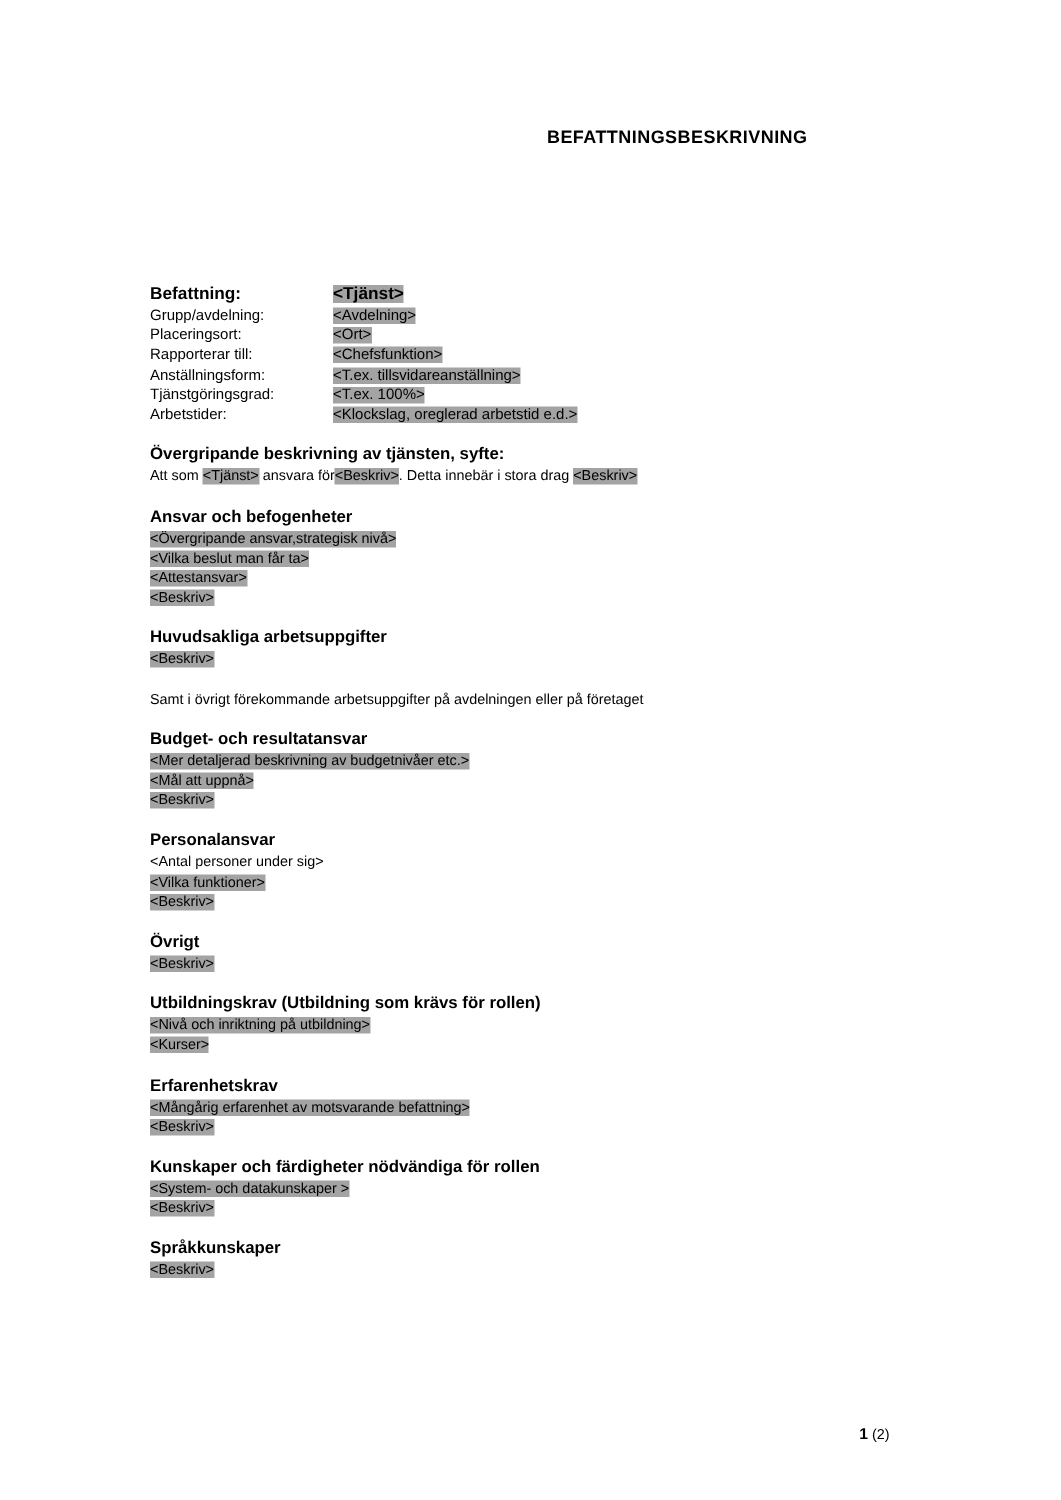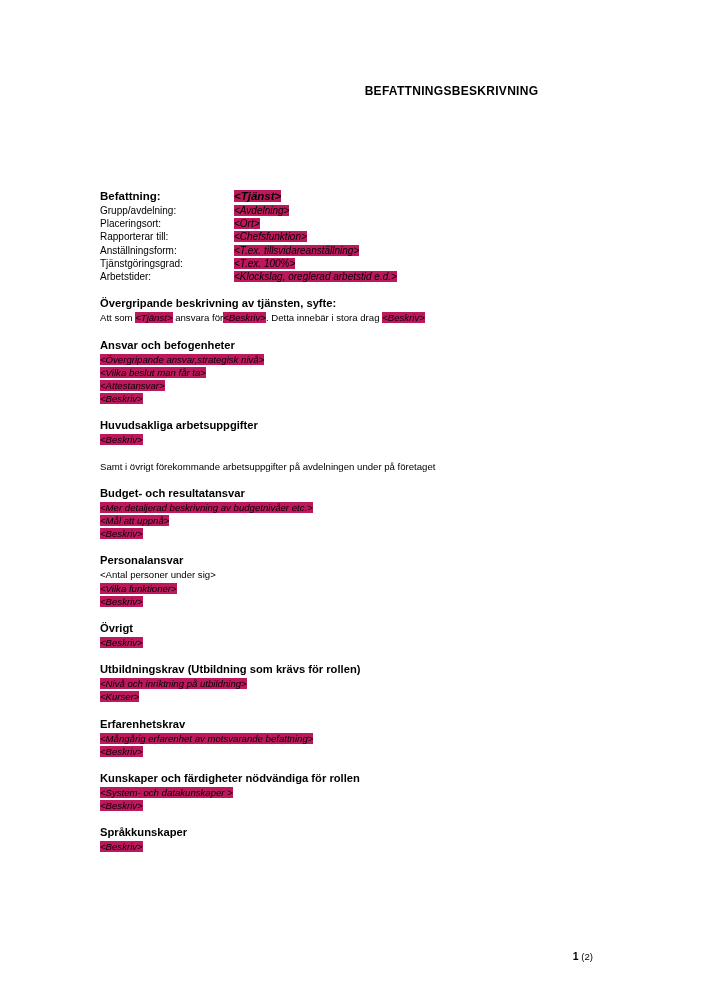--- a/index.html
+++ b/index.html
@@ -34,38 +34,37 @@
     font-weight: bold;
     letter-spacing: 0.3px;
   }
   .content {
     position: absolute;
     left: 100px;
     top: 188px;
     width: 520px;
   }
   .hl {
-    background: #be185d;
-    font-style: italic;
+    background: #a3a3a3;
   }
   
   .meta {
     border-collapse: collapse;
     margin: 0;
     padding: 0;
   }
   .meta td {
     padding: 0;
     vertical-align: top;
     font-size: 10px;
     line-height: 13.2px;
     white-space: nowrap;
   }
   .meta td.label {
-    width: 134px;
+    width: 122px;
   }
   .meta tr.first td.label {
     font-size: 11.5px;
     font-weight: bold;
     line-height: 16px;
   }
   .meta tr.first td.value {
     font-size: 11.5px;
     font-weight: bold;
     line-height: 16px;
@@ -163,21 +162,21 @@
           <h2>Ansvar och befogenheter</h2>
           <div class="line"><span class="hl">&lt;Övergripande ansvar,strategisk nivå&gt;</span></div>
           <div class="line"><span class="hl">&lt;Vilka beslut man får ta&gt;</span></div>
           <div class="line"><span class="hl">&lt;Attestansvar&gt;</span></div>
           <div class="line"><span class="hl">&lt;Beskriv&gt;</span></div>
         </div>
         <div class="section">
           <h2>Huvudsakliga arbetsuppgifter</h2>
           <div class="line"><span class="hl">&lt;Beskriv&gt;</span></div>
           <div class="spacer-line"></div>
-          <div class="plain-line"><span>Samt i övrigt förekommande arbetsuppgifter på avdelningen under på företaget</span></div>
+          <div class="plain-line"><span>Samt i övrigt förekommande arbetsuppgifter på avdelningen eller på företaget</span></div>
         </div>
         <div class="section">
           <h2>Budget- och resultatansvar</h2>
           <div class="line"><span class="hl">&lt;Mer detaljerad beskrivning av budgetnivåer etc.&gt;</span></div>
           <div class="line"><span class="hl">&lt;Mål att uppnå&gt;</span></div>
           <div class="line"><span class="hl">&lt;Beskriv&gt;</span></div>
         </div>
         <div class="section">
           <h2>Personalansvar</h2>
           <div class="plain-line"><span>&lt;Antal personer under sig&gt;</span></div>

